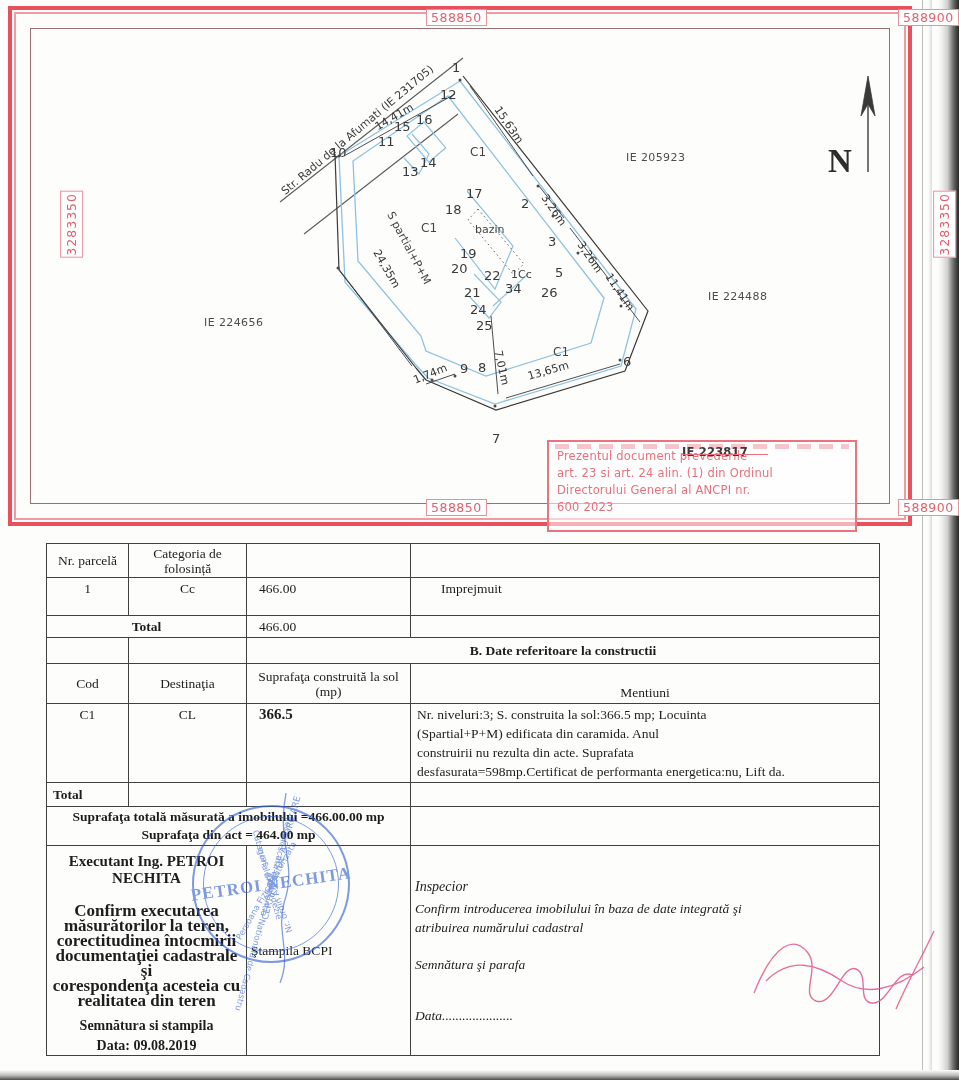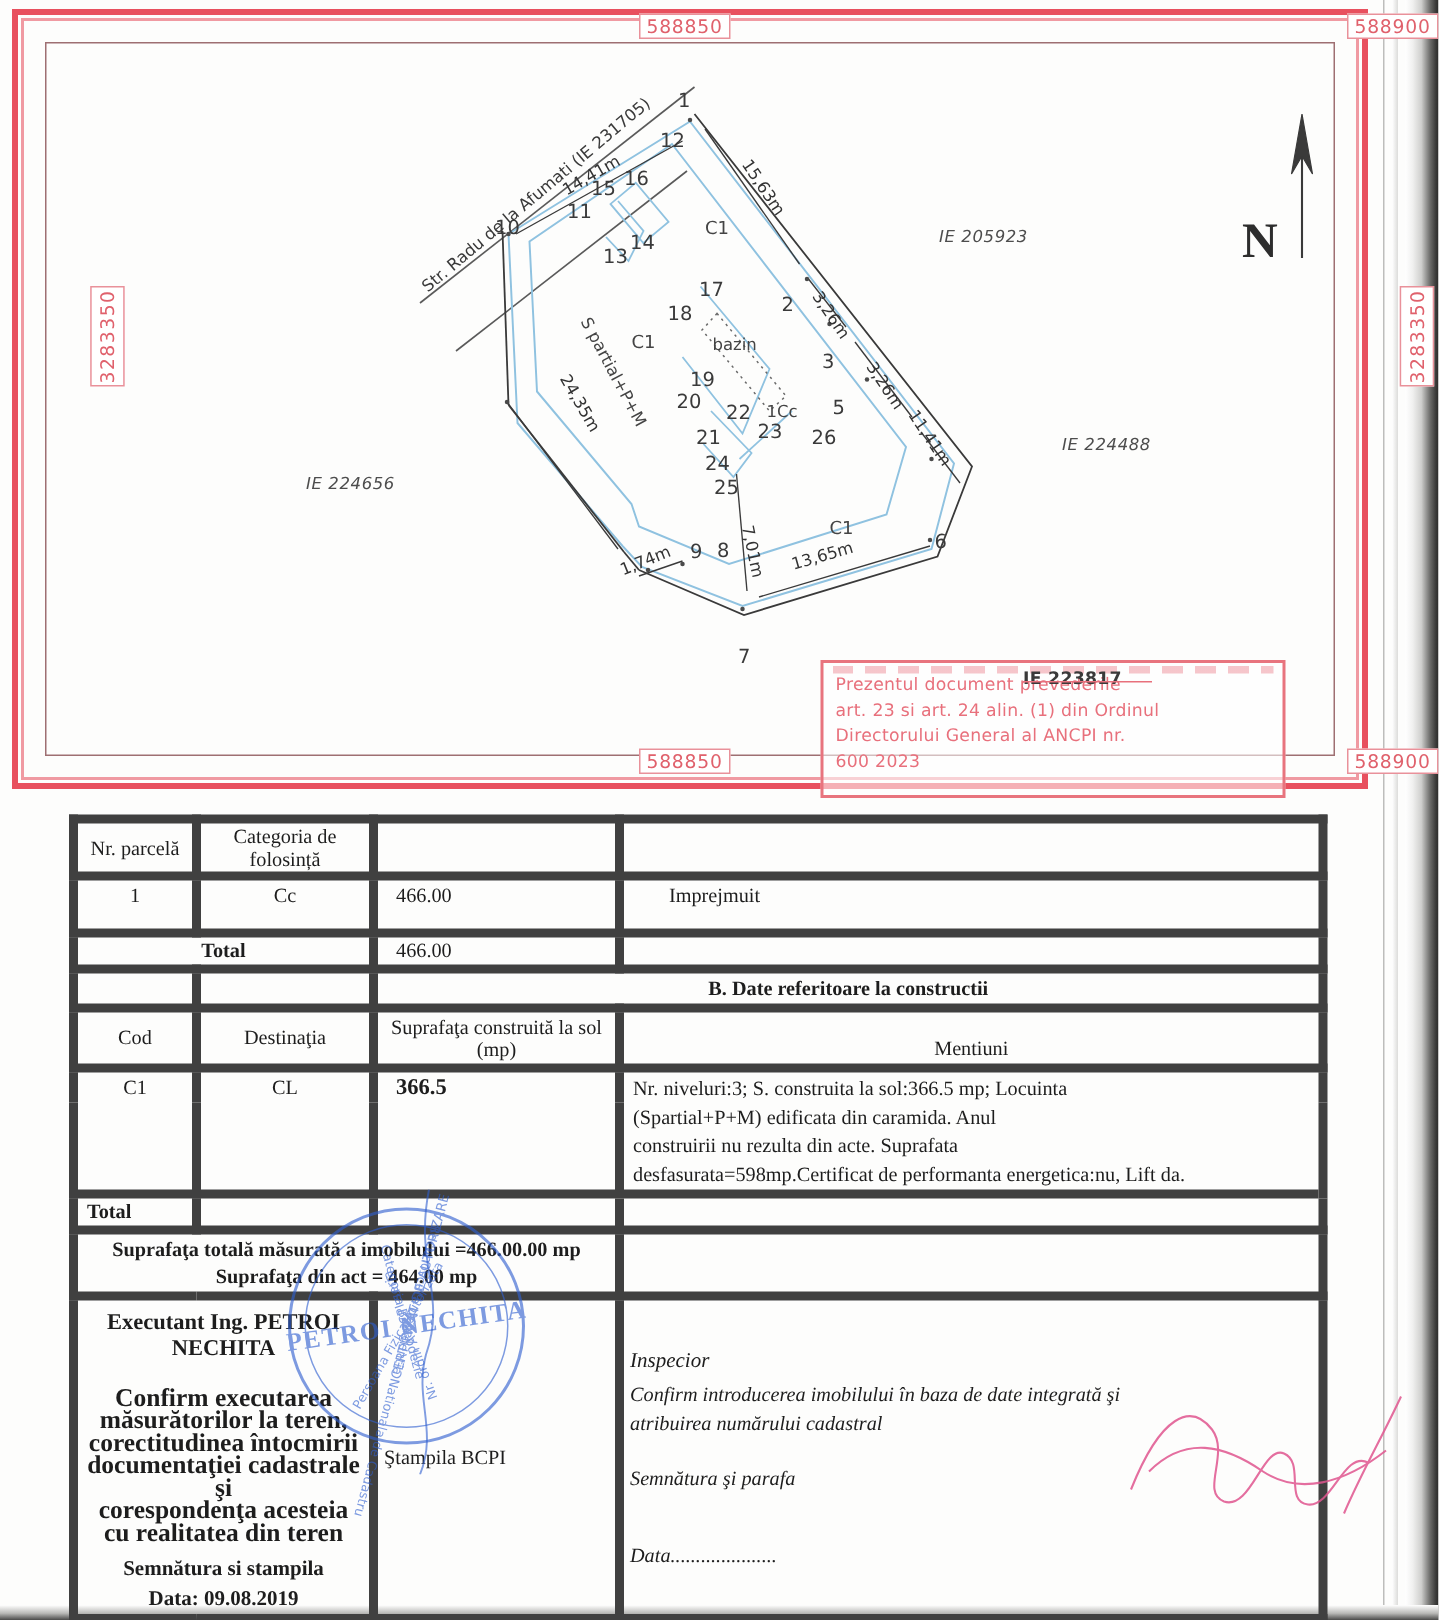--- a/index.html
+++ b/index.html
@@ -28,21 +28,21 @@
   .frame-outer{position:absolute;inset:0;border:4px solid #e8505e;}
   .frame-mid{position:absolute;left:6px;top:6px;right:6px;bottom:6px;border:2px solid #f09aa2;}
   .frame-inner{position:absolute;left:22px;top:22px;right:22px;bottom:22px;border:1px solid #9e6f72;}
 
   .coord{position:absolute;font-family:"DejaVu Sans",sans-serif;font-size:12.5px;
     color:#e0616c;letter-spacing:.5px;background:#fff;border:1px solid #e9919a;
     padding:1px 4px;line-height:1.05;margin-left:48px;}
   .coord.v{writing-mode:vertical-rl;transform:rotate(180deg);letter-spacing:1px;}
 
   .ie-lab{position:absolute;font-family:"DejaVu Sans",sans-serif;font-size:11px;
-    color:#4d4d4d;letter-spacing:.4px;white-space:nowrap;font-style:italic;}
+    color:#4d4d4d;letter-spacing:.4px;white-space:nowrap;}
 
   
   #north{position:absolute;right:52px;top:52px;width:40px;height:118px;}
   #north .n-letter{position:absolute;left:0;right:0;bottom:-4px;text-align:center;
     font-family:"Liberation Serif",serif;font-weight:700;font-size:33px;color:#2d2d2d;}
 
   
   #stamp{position:absolute;left:539px;top:434px;width:306px;height:88px;
     border:2px solid #e8747e;background:rgba(255,255,255,.55);
     overflow:hidden;}
@@ -62,21 +62,21 @@
   .dim{position:absolute;font-family:"DejaVu Sans",sans-serif;font-size:11px;
     color:#333;white-space:nowrap;transform-origin:left center;}
   .c-lab{position:absolute;font-family:"DejaVu Sans",sans-serif;font-size:12px;color:#444;}
   .street{position:absolute;font-family:"DejaVu Sans",sans-serif;font-size:11px;color:#3a3a3a;
     white-space:nowrap;transform-origin:left center;}
 
   
   #tablewrap{position:absolute;left:46px;top:543px;width:833px;height:480px;}
   table.cad{border-collapse:collapse;width:833px;table-layout:fixed;
     font-family:"Liberation Serif",serif;}
-  table.cad td{border:6px solid #404040;padding:1px 4px;font-size:13.5px;
+  table.cad td{border:1px solid #404040;padding:1px 4px;font-size:13.5px;
     vertical-align:middle;color:#1d1d1d;}
   .ctr{text-align:center;}
   .bold{font-weight:700;}
   .h-small{font-size:13px;line-height:15px;}
   .rowh{height:34px;}
   .rowt{height:22px;}
   .sec-title{text-align:center;font-weight:700;font-size:14.5px;}
   .ment{font-size:13.5px;line-height:19px;}
   .nb-t{border-top:none !important;}
   .nb-b{border-bottom:none !important;}
@@ -242,21 +242,21 @@
     <div class="pt-num" style="left:394px;top:158px;">13</div>
     <div class="pt-num" style="left:412px;top:149px;">14</div>
     <div class="pt-num" style="left:386px;top:113px;">15</div>
     <div class="pt-num" style="left:408px;top:106px;">16</div>
     <div class="pt-num" style="left:458px;top:180px;">17</div>
     <div class="pt-num" style="left:437px;top:196px;">18</div>
     <div class="pt-num" style="left:452px;top:240px;">19</div>
     <div class="pt-num" style="left:443px;top:255px;">20</div>
     <div class="pt-num" style="left:456px;top:279px;">21</div>
     <div class="pt-num" style="left:476px;top:262px;">22</div>
-    <div class="pt-num" style="left:497px;top:275px;">23</div>
+    <div class="pt-num" style="left:497px;top:275px;">34</div>
     <div class="pt-num" style="left:462px;top:296px;">24</div>
     <div class="pt-num" style="left:468px;top:312px;">25</div>
     <div class="pt-num" style="left:533px;top:279px;">26</div>
 
     <div id="stamp">
       <div class="st-top-smear"></div>
       <div class="st-line" style="margin-top:6px;">Prezentul document      prevederile</div>
       <div class="st-line">art. 23  si   art. 24  alin.  (1)   din Ordinul</div>
       <div class="st-line">Directorului    General    al    ANCPI     nr.</div>
       <div class="st-line">600 2023</div>

